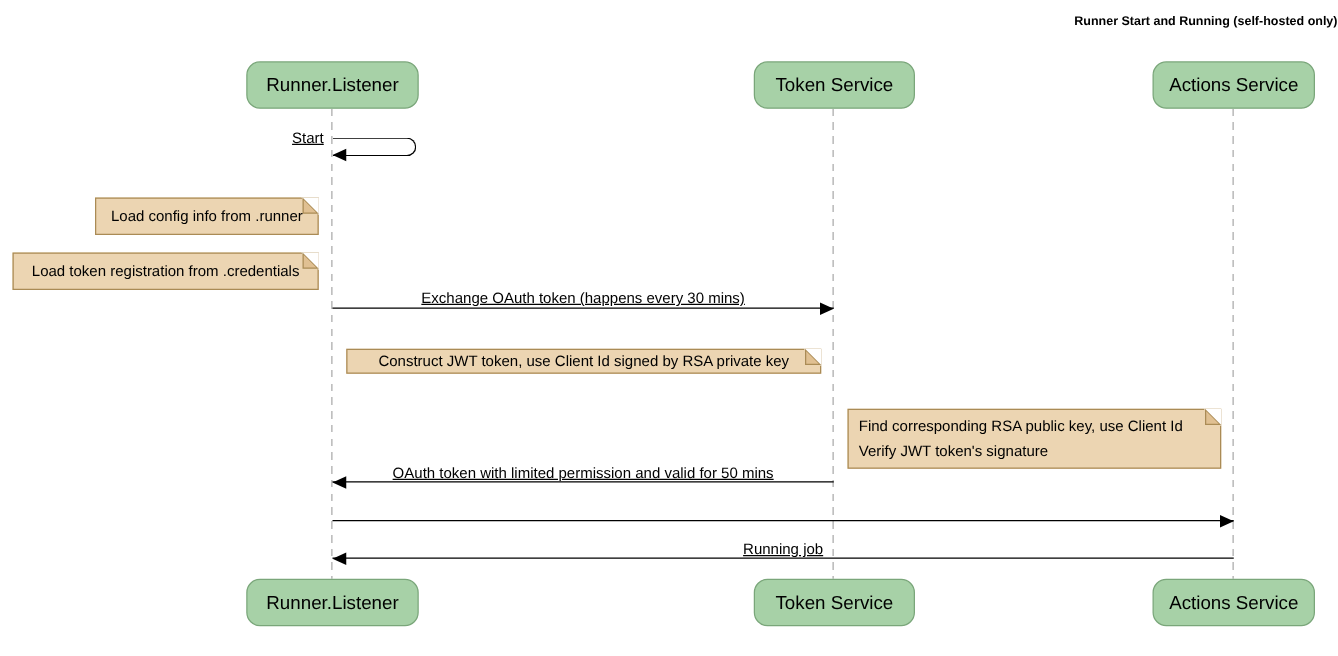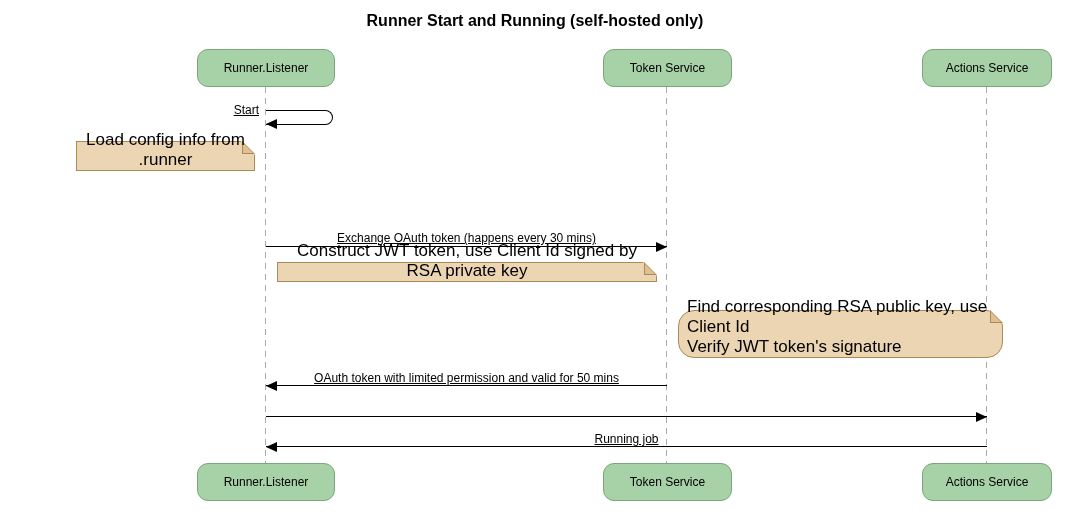--- a/index.html
+++ b/index.html
@@ -1,40 +1,41 @@
 <!DOCTYPE html>
 <html style="--background: #ffffff; --participant-fill: #a7d1a7; --participant-border: #7aa67a; --note-fill: #ecd5b2; --note-border: #aa8b55; --note-flap: #e0c092; --lifeline: #aaaaaa; --message-line: #000000; --text: #000000;"><head>
 <meta charset="utf-8">
 <style>
   html, body { margin:0; padding:0; background:#ffffff; }
   .stage {
     position:relative; width:1070px; height:525px; background:var(--background, #fff);
     font-family:"Liberation Sans", sans-serif; color:var(--text, #000); overflow:hidden;
   }
   .title {
-    position:absolute; left:0; top:12px; width:1070px; text-align:center;
-    font-size:16px; font-weight:bold;
+    position:absolute; left:0; top:12px; width:1070px; text-align:right;
+    font-size:10px; font-weight:bold;
   }
   .lifeline {
     position:absolute; top:87px; height:376px; width:1.2px;
     background:repeating-linear-gradient(to bottom, var(--lifeline, #aaa) 0 6px, transparent 6px 11px);
   }
   .actor {
     position:absolute; height:38px; box-sizing:border-box;
     background:var(--participant-fill, #a7d1a7);
     border:1px solid var(--participant-border, #7aa67a);
     border-radius:11px; display:flex; align-items:center; justify-content:center;
-    font-size:12px; white-space:nowrap;
+    font-size:15px; white-space:nowrap;
   }
   .note {
     position:absolute; box-sizing:border-box;
     background:var(--note-fill, #ecd5b2);
     border:1px solid var(--note-border, #aa8b55);
-    font-size:17px; display:flex; align-items:flex-end; justify-content:center;
+    font-size:12px; display:flex; align-items:center; justify-content:center;
     text-align:center;
+    margin-top:17px;
   }
   .note .txt { white-space:pre-line; position:relative; z-index:2; }
   .note.left-align { justify-content:flex-start; text-align:left; padding-left:8px; line-height:20px; }
   .fold { position:absolute; top:0; right:0; width:14px; height:14px; }
   .fold .cut {
     position:absolute; top:-1px; right:-1px; width:0; height:0;
     border-top:14px solid #ffffff; border-left:14px solid transparent;
   }
   .fold .line {
     position:absolute; top:-1px; right:-1px; width:0; height:0;
@@ -93,35 +94,43 @@
 
   <div class="note" style="left:76px; top:141px; width:179px; height:30px;">
     <span class="fold">
         <span class="cut"></span>
         <span class="line"></span>
         <span class="flap"></span>
       </span>
     <span class="txt">Load config info from .runner</span>
   </div>
 
+  <div class="note" style="left:10px; top:185px; width:245px; height:30px;">
+    <span class="fold">
+        <span class="cut"></span>
+        <span class="line"></span>
+        <span class="flap"></span>
+      </span>
+    <span class="txt">Load token registration from .credentials</span>
+  </div>
 
   <div class="msg-label" style="left:266px; top:230px; width:401px;">Exchange OAuth token (happens every 30 mins)</div>
   <div class="msg-line" style="left:266px; top:246px; width:401px;"></div>
   <div class="arrow-right" style="left:656px; top:242px;"></div>
 
   <div class="note" style="left:277px; top:262px; width:380px; height:20px;">
     <span class="fold">
         <span class="cut"></span>
         <span class="line"></span>
         <span class="flap"></span>
       </span>
     <span class="txt">Construct JWT token, use Client Id signed by RSA private key</span>
   </div>
 
-  <div class="note left-align" style="left:678px; top:310px; width:325px; height:48px;border-radius:16px;">
+  <div class="note left-align" style="left:678px; top:310px; width:299px; height:48px;">
     <span class="fold">
         <span class="cut"></span>
         <span class="line"></span>
         <span class="flap"></span>
       </span>
     <span class="txt">Find corresponding RSA public key, use Client Id
 Verify JWT token's signature</span>
   </div>
 
   <div class="msg-label" style="left:266px; top:370px; width:401px;">OAuth token with limited permission and valid for 50 mins</div>

